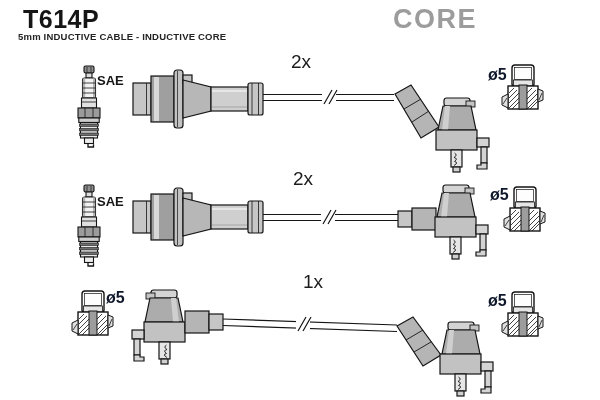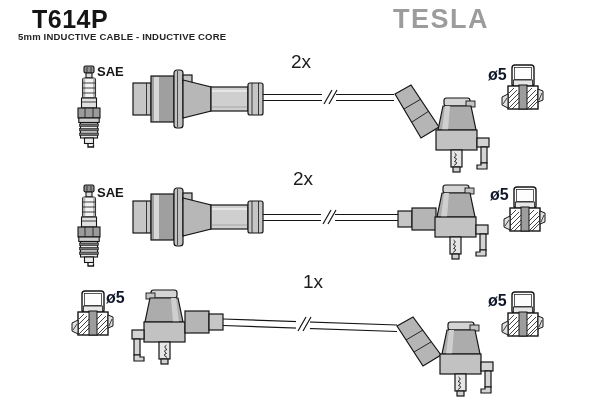--- a/index.html
+++ b/index.html
@@ -1,25 +1,25 @@
 <!DOCTYPE html>
 <html><head>
 <meta charset="utf-8">
 <style>
   html,body{margin:0;padding:0;background:#fff;}
   .stage{
     position:relative;width:600px;height:400px;background:#ffffff;overflow:hidden;
     font-family:"Liberation Sans", sans-serif;color:#1a1a1a;
   }
   .label{position:absolute;white-space:nowrap;line-height:1;}
-  .part-number{left:32px;top:7px;font-size:25px;font-weight:bold;letter-spacing:0.5px;color:#151515;}
+  .part-number{left:23px;top:7px;font-size:25px;font-weight:bold;letter-spacing:0.5px;color:#151515;}
   .subtitle{left:18px;top:32px;font-size:9.5px;font-weight:bold;letter-spacing:0.2px;color:#232323;}
   .brand{left:393px;top:6px;font-size:27px;font-weight:800;letter-spacing:1.5px;color:#9c9c9c;}
   .qty{font-size:19px;font-weight:400;color:#1c1c1c;}
-  .sae{font-size:13px;font-weight:bold;color:#151515;}
+  .sae{font-size:13px;font-weight:bold;color:#151515;margin-top:9px;}
   .dia{font-size:16px;font-weight:bold;color:#0f172a;}
   svg{position:absolute;left:0;top:0;}
 </style>
 </head>
 <body>
 
 <div class="stage">
 
   <svg width="600" height="400" viewBox="0 0 600 400">
     <defs>
@@ -145,21 +145,21 @@
         <line x1="423" y1="330" x2="406" y2="340" stroke-width="0.9"></line>
         <line x1="431" y1="342" x2="414" y2="352" stroke-width="0.9"></line>
         <use href="#coilbody" transform="translate(440,322)"></use>
       </g>
       <use href="#terminal" transform="translate(505,292)"></use>
     </g>
   </svg>
 
   <div class="label part-number">T614P</div>
   <div class="label subtitle">5mm INDUCTIVE CABLE - INDUCTIVE CORE</div>
-  <div class="label brand">TESLA</div>
+  <div class="label brand">CORE</div>
 
   <div class="label qty" style="left:291px;top:52px;">2x</div>
   <div class="label qty" style="left:293px;top:169px;">2x</div>
   <div class="label qty" style="left:303px;top:272px;">1x</div>
 
   <div class="label sae" style="left:97px;top:65px;">SAE</div>
   <div class="label sae" style="left:97px;top:186px;">SAE</div>
 
   <div class="label dia" style="left:488px;top:67px;">ø5</div>
   <div class="label dia" style="left:490px;top:187px;">ø5</div>

